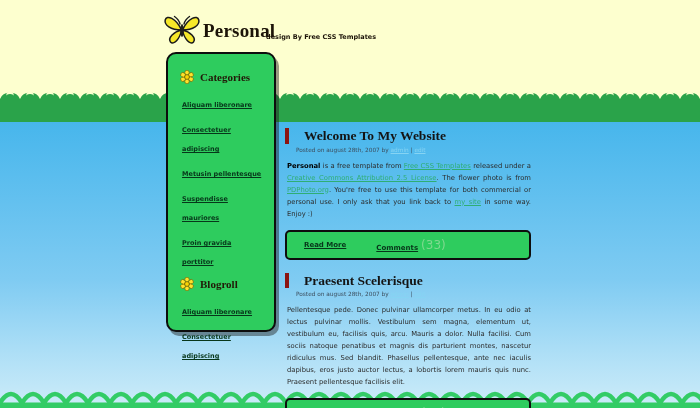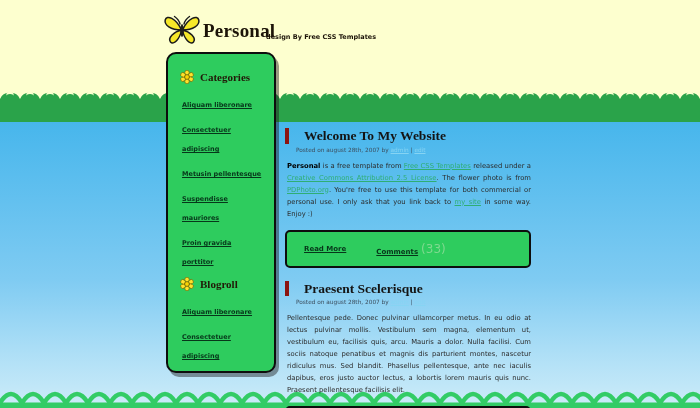--- a/index.html
+++ b/index.html
@@ -22,21 +22,21 @@
     position:absolute; left:203px; top:20px;
     font-family:"Liberation Serif","DejaVu Serif",serif;
     font-size:19px; font-weight:600; color:#1c1408; letter-spacing:.2px;
   }
   .tagline {
     position:absolute; left:266px; top:33px;
     font-size:6.5px; font-weight:bold; color:#1c1408;
   }
   
   .sidebar {
-    position:absolute; left:166px; top:52px; width:110px; height:321px;
+    position:absolute; left:166px; top:52px; width:110px; height:280px;
     background:#2ecc5e; border:2px solid #0d0d0d; border-radius:10px;
     box-shadow:3px 4px 0 rgba(30,30,30,.45);
     padding:16px 10px 0 12px;
   }
   .side-section { margin-bottom:9px; }
   .side-head { display:flex; align-items:center; gap:6px; margin-bottom:8px; }
   .side-head .flower { width:14px; height:14px; flex:0 0 auto; }
   .side-head h3 {
     font-family:"Liberation Serif","DejaVu Serif",serif;
     font-size:11px; font-weight:700; color:#221a08;
@@ -56,21 +56,21 @@
   }
   .byline { margin:3px 0 7px 11px; font-size:5.8px; color:#3c4e5e; }
   .byline a { color:#86d4f3; text-decoration:underline; }
   .post-body {
     margin-left:2px;
     font-size:6.8px; line-height:12px; text-align:justify; color:#2b2b2b;
   }
   .post-body .seg-bold { font-weight:bold; color:#000; }
   .post-body a.seg-link { color:#2fae74; text-decoration:underline; }
   .actions {
-    margin:10px 0 13px 0; height:38px;
+    margin:10px 0 13px 0; height:30px;
     background:#2ecc5e; border:2px solid #0d0d0d; border-radius:5px;
     display:flex; align-items:center; padding-left:17px; gap:30px;
   }
   .actions a {
     font-size:7px; font-weight:bold; color:#07361a; text-decoration:underline;
   }
   .actions .count { font-size:12px; color:#7fd98f; margin-left:3px; text-decoration:none; }
   .comments-wrap { display:flex; align-items:flex-end; }
 </style>
 </head>

